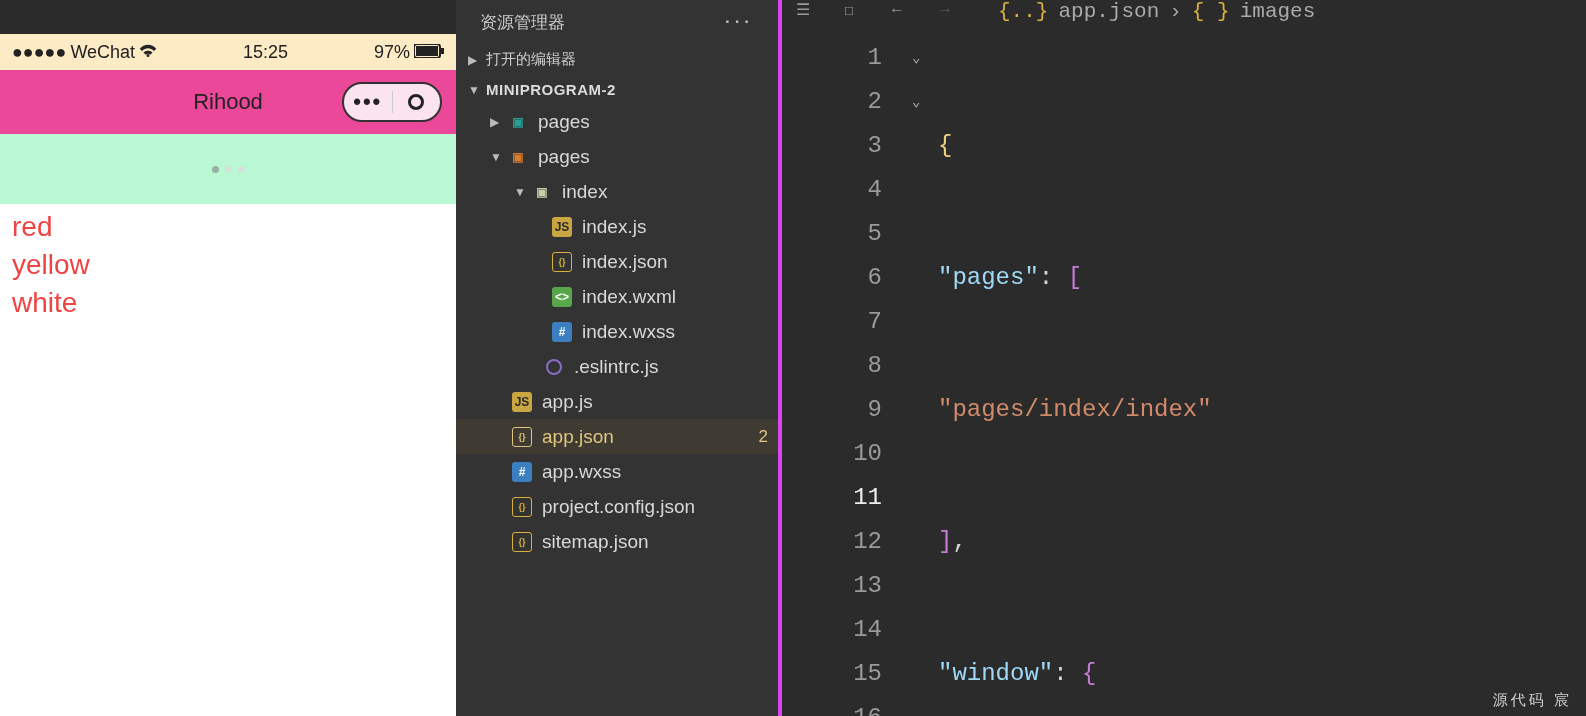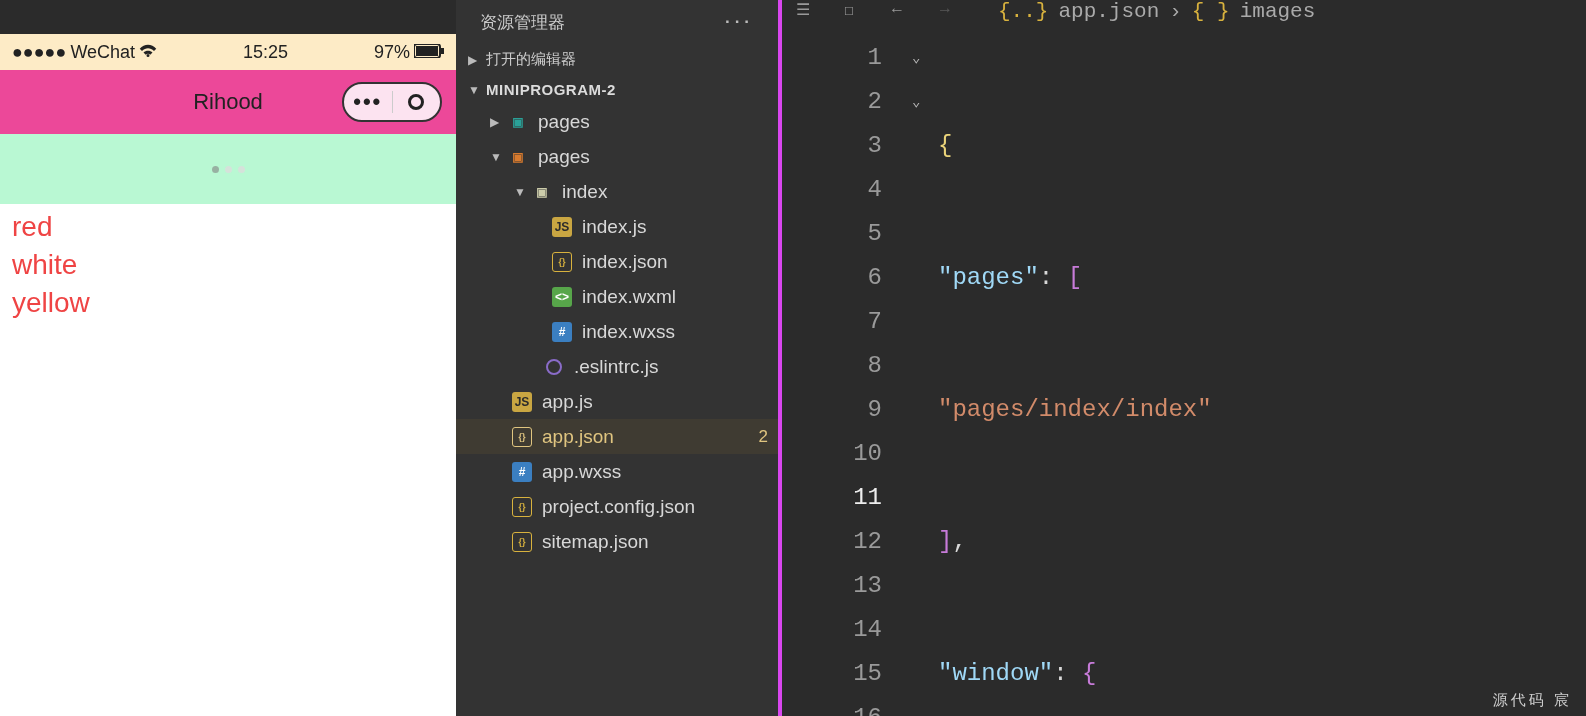--- a/index.html
+++ b/index.html
@@ -159,22 +159,22 @@
         </div>
     </div>
   </div>
   <div class="sim-pull">
     <span class="sim-dot"></span>
       <span class="sim-dot light"></span>
       <span class="sim-dot light"></span>
   </div>
   <div class="sim-content">
     <div>red</div>
+    <div>yellow</div>
     <div>white</div>
-    <div>yellow</div>
   </div>
 </div>
 
 <div class="explorer">
   <div class="explorer-header">
     <span>资源管理器</span>
     <span class="dots">···</span>
   </div>
   <div class="exp-section">
     <span class="exp-arrow">▶</span>

